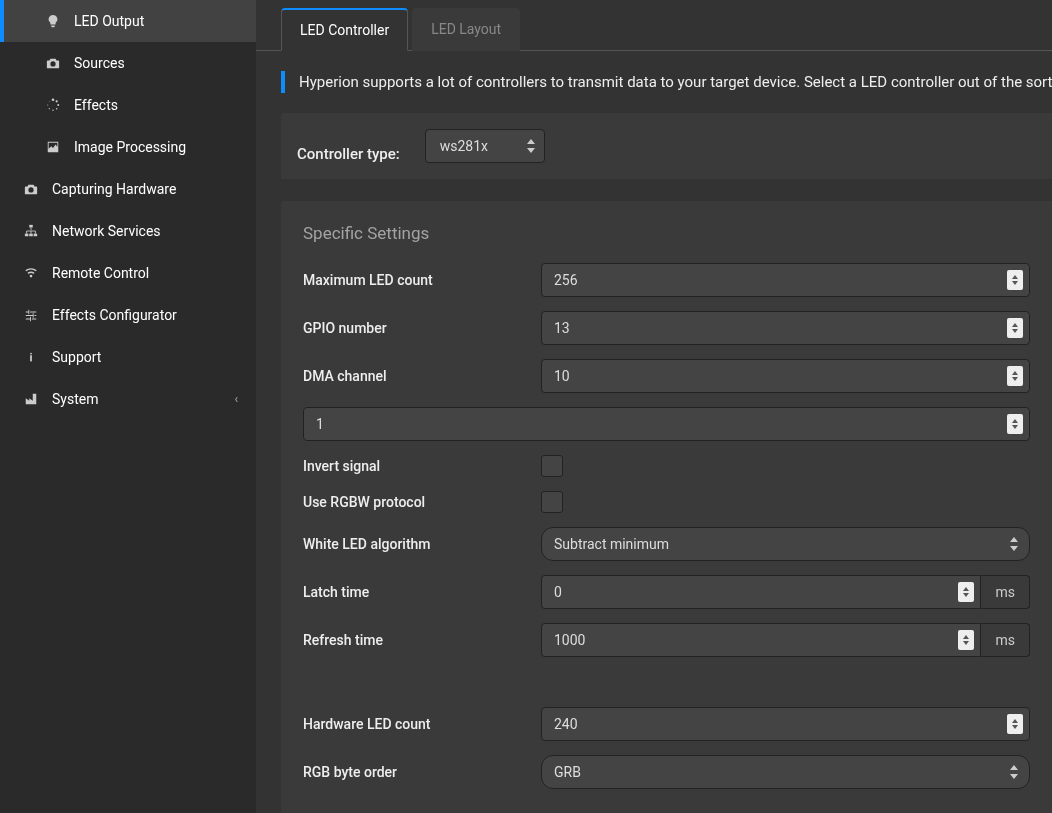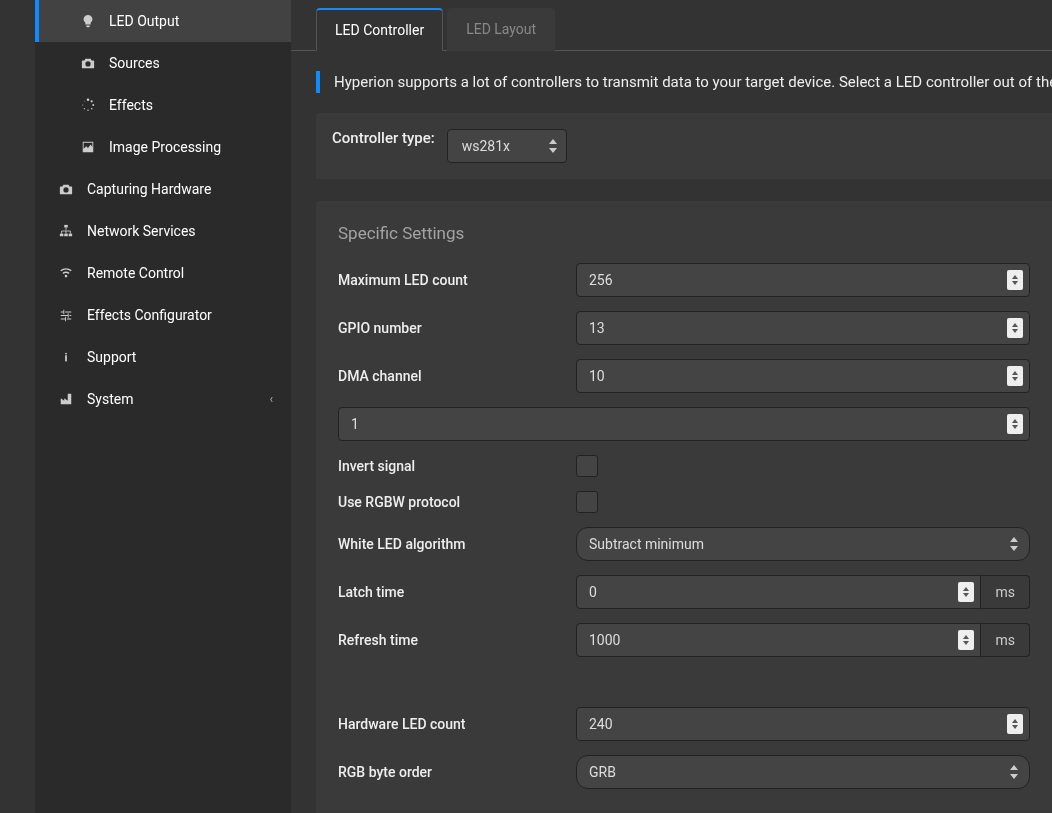--- a/index.html
+++ b/index.html
@@ -1,32 +1,32 @@
 <!DOCTYPE html>
 <html><head>
 <meta charset="utf-8">
 <style>
 * { box-sizing: border-box; margin: 0; padding: 0; }
 body { font-family: -apple-system, "Segoe UI", Roboto, Arial, sans-serif; background: #333333; color: #ddd; font-size: 14px; width: 1052px; height: 813px; overflow: hidden; }
-.layout { display: flex; height: 100%; padding-left: 35px; }
+.layout { display: flex; height: 100%; }
 .sidebar { width: 256px; background: #2a2a2a; flex-shrink: 0; }
 .sidebar-item { display: flex; align-items: center; height: 42px; padding-left: 22px; color: #fff; cursor: pointer; gap: 12px; position: relative; }
 .sidebar-item.sub { padding-left: 44px; }
 .sidebar-item.active { background: #424242; }
 .sidebar-item.active::before { content: ""; position: absolute; left: 0; top: 0; bottom: 0; width: 4px; background: #0d8bff; }
 .sidebar-item .icon { width: 18px; display: inline-flex; justify-content: center; align-items: center; color: #ccc; }
 .sidebar-item .label { color: #fff; font-size: 14px; }
 .sidebar-item .chevron { position: absolute; right: 18px; color: #aaa; font-size: 12px; }
 .main { flex: 1; padding: 0; overflow: hidden; }
 .tabrow { display: flex; gap: 4px; padding-left: 25px; padding-top: 8px; }
 .tab { padding: 12px 18px; border: 1px solid transparent; color: #888; background: #3a3a3a; border-radius: 4px 4px 0 0; cursor: pointer; font-size: 14px; }
 .tab.active { background: #333333; color: #fff; border: 1px solid #555; border-bottom-color: #333333; border-top: 2px solid #0d8bff; }
 .tabline { border-bottom: 1px solid #555; margin-top: -1px; }
 .info-banner { margin: 20px 0 20px 25px; padding: 2px 0 2px 14px; border-left: 4px solid #0d8bff; color: #eee; font-size: 15px; white-space: nowrap; overflow: hidden; }
-.controller-row { background: #3a3a3a; margin-left: 25px; padding: 16px 16px; display: flex; align-items: flex-start; gap: 12px; border-radius: 4px 0 0 0; }
+.controller-row { background: #3a3a3a; margin-left: 25px; padding: 16px 16px; display: flex; align-items: flex-end; gap: 25px; border-radius: 4px 0 0 0; }
 .controller-row .ctlabel { font-size: 15px; color: #eee; font-weight: 500; }
 .select { position: relative; display: inline-flex; align-items: center; background: #444; border: 1px solid #222; border-radius: 4px; height: 34px; padding: 0 30px 0 14px; color: #ddd; cursor: pointer; min-width: 120px; }
 .select .caret { position: absolute; right: 8px; display: inline-block; }
 .caret svg { display:block; }
 .settings-card { margin-left: 25px; margin-top: 22px; background: #3a3a3a; border-radius: 4px 0 0 0; padding: 22px 22px 40px 22px; }
 .settings-title { font-size: 17px; color: #a3a3a3; margin-bottom: 20px; font-weight: 400; }
 .form-row { display: flex; align-items: center; margin-bottom: 14px; }
 .form-row .flabel { width: 238px; color: #eee; font-size: 14px; font-weight: 500; }
 .control-wrap { flex: 1; display: flex; align-items: center; gap: 0; }
 .num-input, .text-input { flex: 1; background: #444; border: 1px solid #222; border-radius: 4px; height: 34px; display: flex; align-items: center; padding: 0 12px; color: #ddd; position: relative; }

